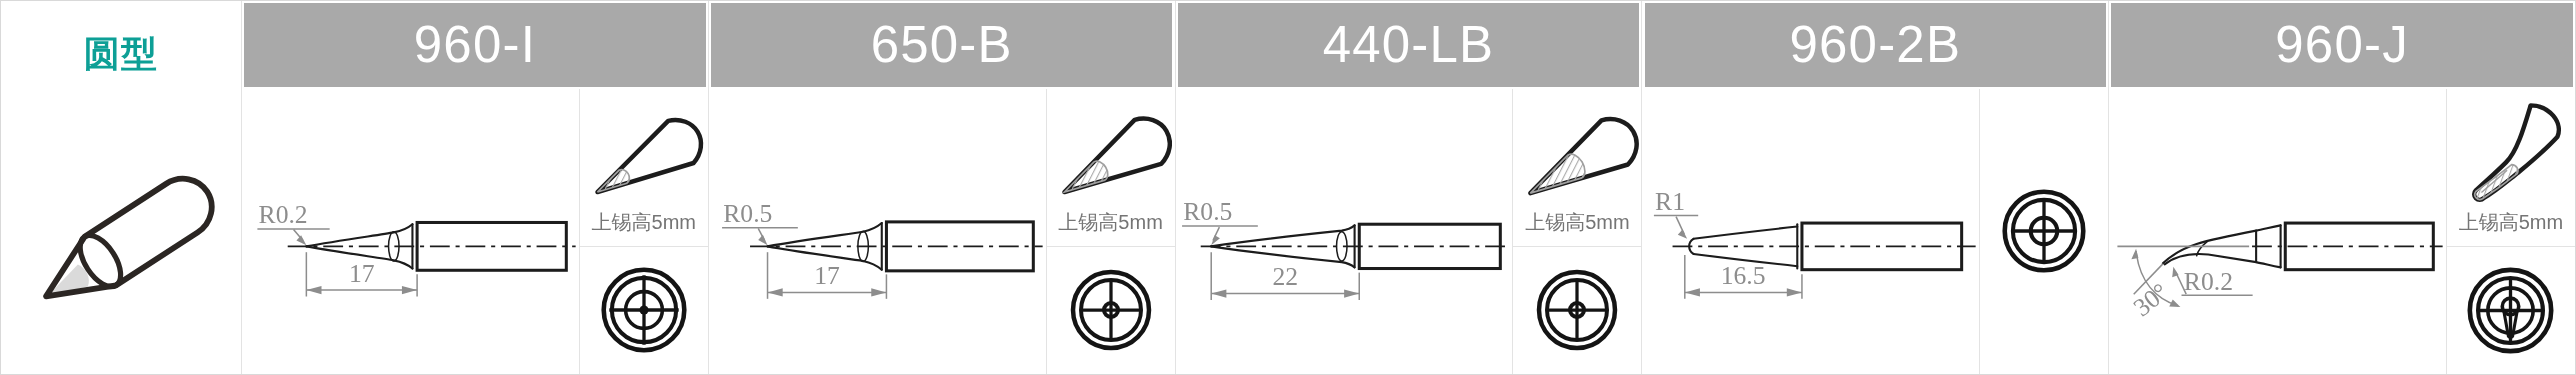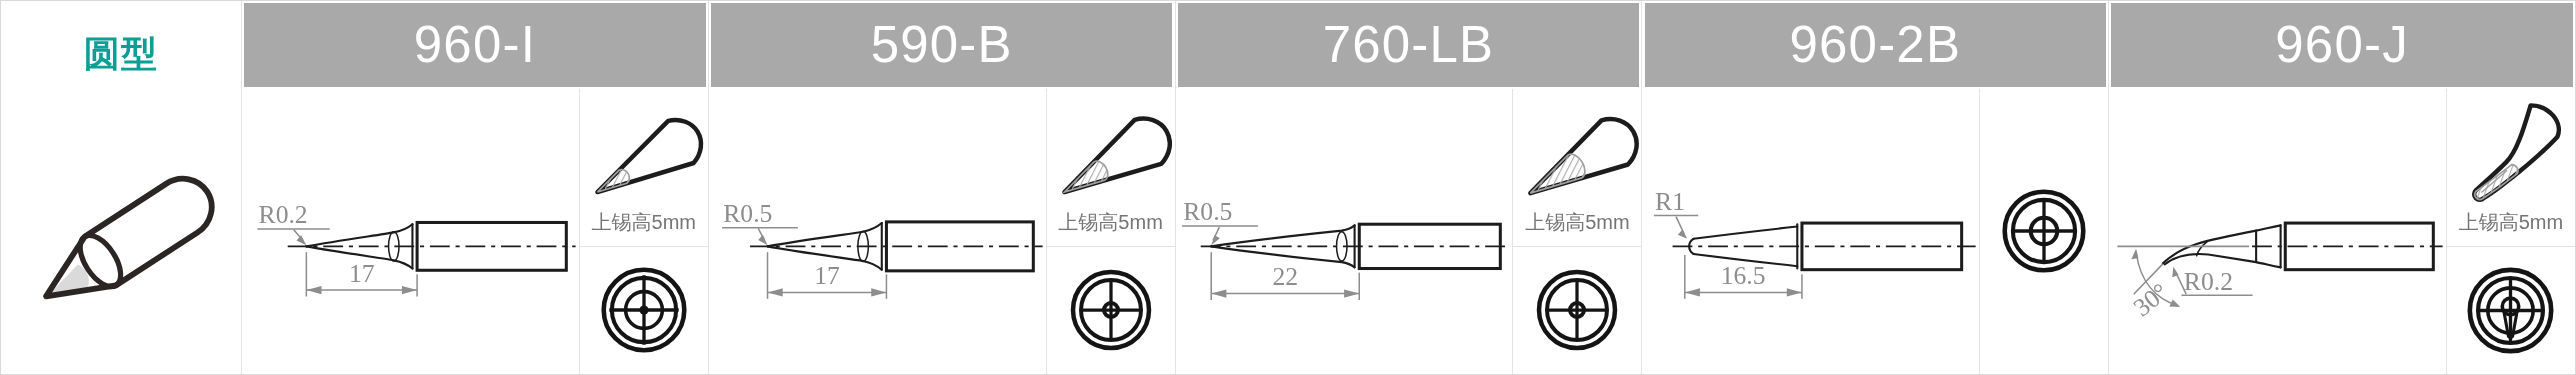--- a/index.html
+++ b/index.html
@@ -106,21 +106,21 @@
             <line class="cc" x1="-68" y1="0" x2="68" y2="0" stroke-width="6.5"></line>
             <circle r="9" fill="#141414"></circle>
           </svg>
         </div>
       </div>
     </div>
   </div>
 
   <div class="col">
     <div class="col-header">
-      <span>590-B</span>
+      <span>650-B</span>
     </div>
     <div class="col-body">
       <div class="main-cell">
         <svg viewBox="0 0 577 489" preserveAspectRatio="xMidYMid meet">
           <line class="cl" x1="70" y1="270" x2="572" y2="270"></line>
           <path class="bk" d="M100,270 C160,259 240,249 264,245 C278,242 289,236 296,230"></path>
           <path class="bk" d="M100,270 C160,281 240,291 264,295 C278,298 289,304 296,310"></path>
           <ellipse class="bk thin" cx="264" cy="270" rx="9" ry="26"></ellipse>
           <line class="bk" x1="296" y1="230" x2="296" y2="310"></line>
           <rect class="thick" x="304" y="228" width="252" height="84"></rect>
@@ -159,21 +159,21 @@
             <line class="cc" x1="-60" y1="0" x2="60" y2="0" stroke-width="6.5"></line>
             <circle class="cc" r="14" stroke-width="8" fill="#ffffff"></circle>
           </svg>
         </div>
       </div>
     </div>
   </div>
 
   <div class="col">
     <div class="col-header">
-      <span>760-LB</span>
+      <span>440-LB</span>
     </div>
     <div class="col-body">
       <div class="main-cell">
         <svg viewBox="0 0 577 489" preserveAspectRatio="xMidYMid meet">
           <line class="cl" x1="42" y1="270" x2="572" y2="270"></line>
           <path class="bk" d="M60,270 C140,258 255,246 284,243 C296,241 301,238 306,234"></path>
           <path class="bk" d="M60,270 C140,282 255,294 284,297 C296,299 301,302 306,306"></path>
           <ellipse class="bk thin" cx="284" cy="270" rx="9" ry="25"></ellipse>
           <line class="bk" x1="306" y1="234" x2="306" y2="306"></line>
           <rect class="thick" x="314" y="232" width="242" height="76"></rect>

